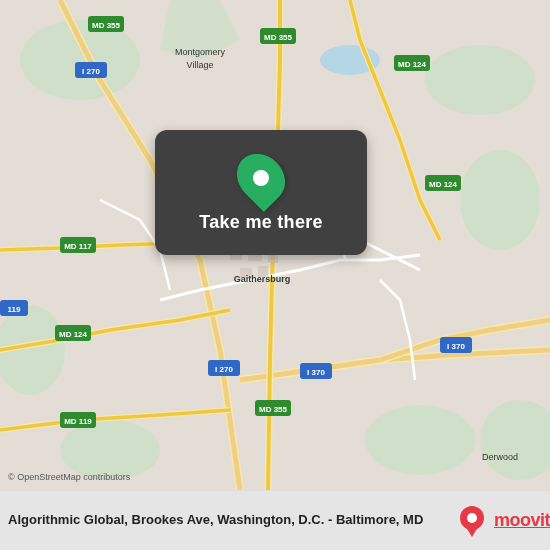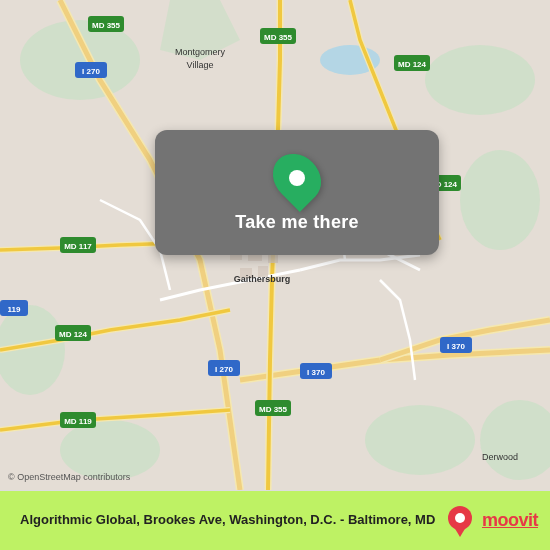--- a/index.html
+++ b/index.html
@@ -26,23 +26,23 @@
       height: 100%;
       position: absolute;
       top: 0; left: 0;
     }
 
     
     #button-overlay {
       position: absolute;
       top: 130px;
       left: 155px;
-      width: 284px;
+      width: 212px;
       height: 125px;
-      background-color: #737373;
+      background-color: #404040;
       border-radius: 12px;
       display: flex;
       flex-direction: column;
       align-items: center;
       justify-content: center;
       cursor: pointer;
       box-shadow: 0 4px 12px rgba(0,0,0,0.3);
       z-index: 10;
     }
 
@@ -80,25 +80,25 @@
       letter-spacing: 0.3px;
       background: none;
       border: none;
       cursor: pointer;
     }
 
     
     #bottom-bar {
       width: 550px;
       height: 60px;
-      background: #bef264;
+      background: #e5e5e5;
       display: flex;
       align-items: center;
       justify-content: space-between;
-      padding: 0 12px;
+      padding: 0 0;
       border-top: 1px solid #ddd;
       position: relative;
     }
 
     #location-info {
       flex: 1;
       margin-left: 8px;
     }
 
     #location-name {

